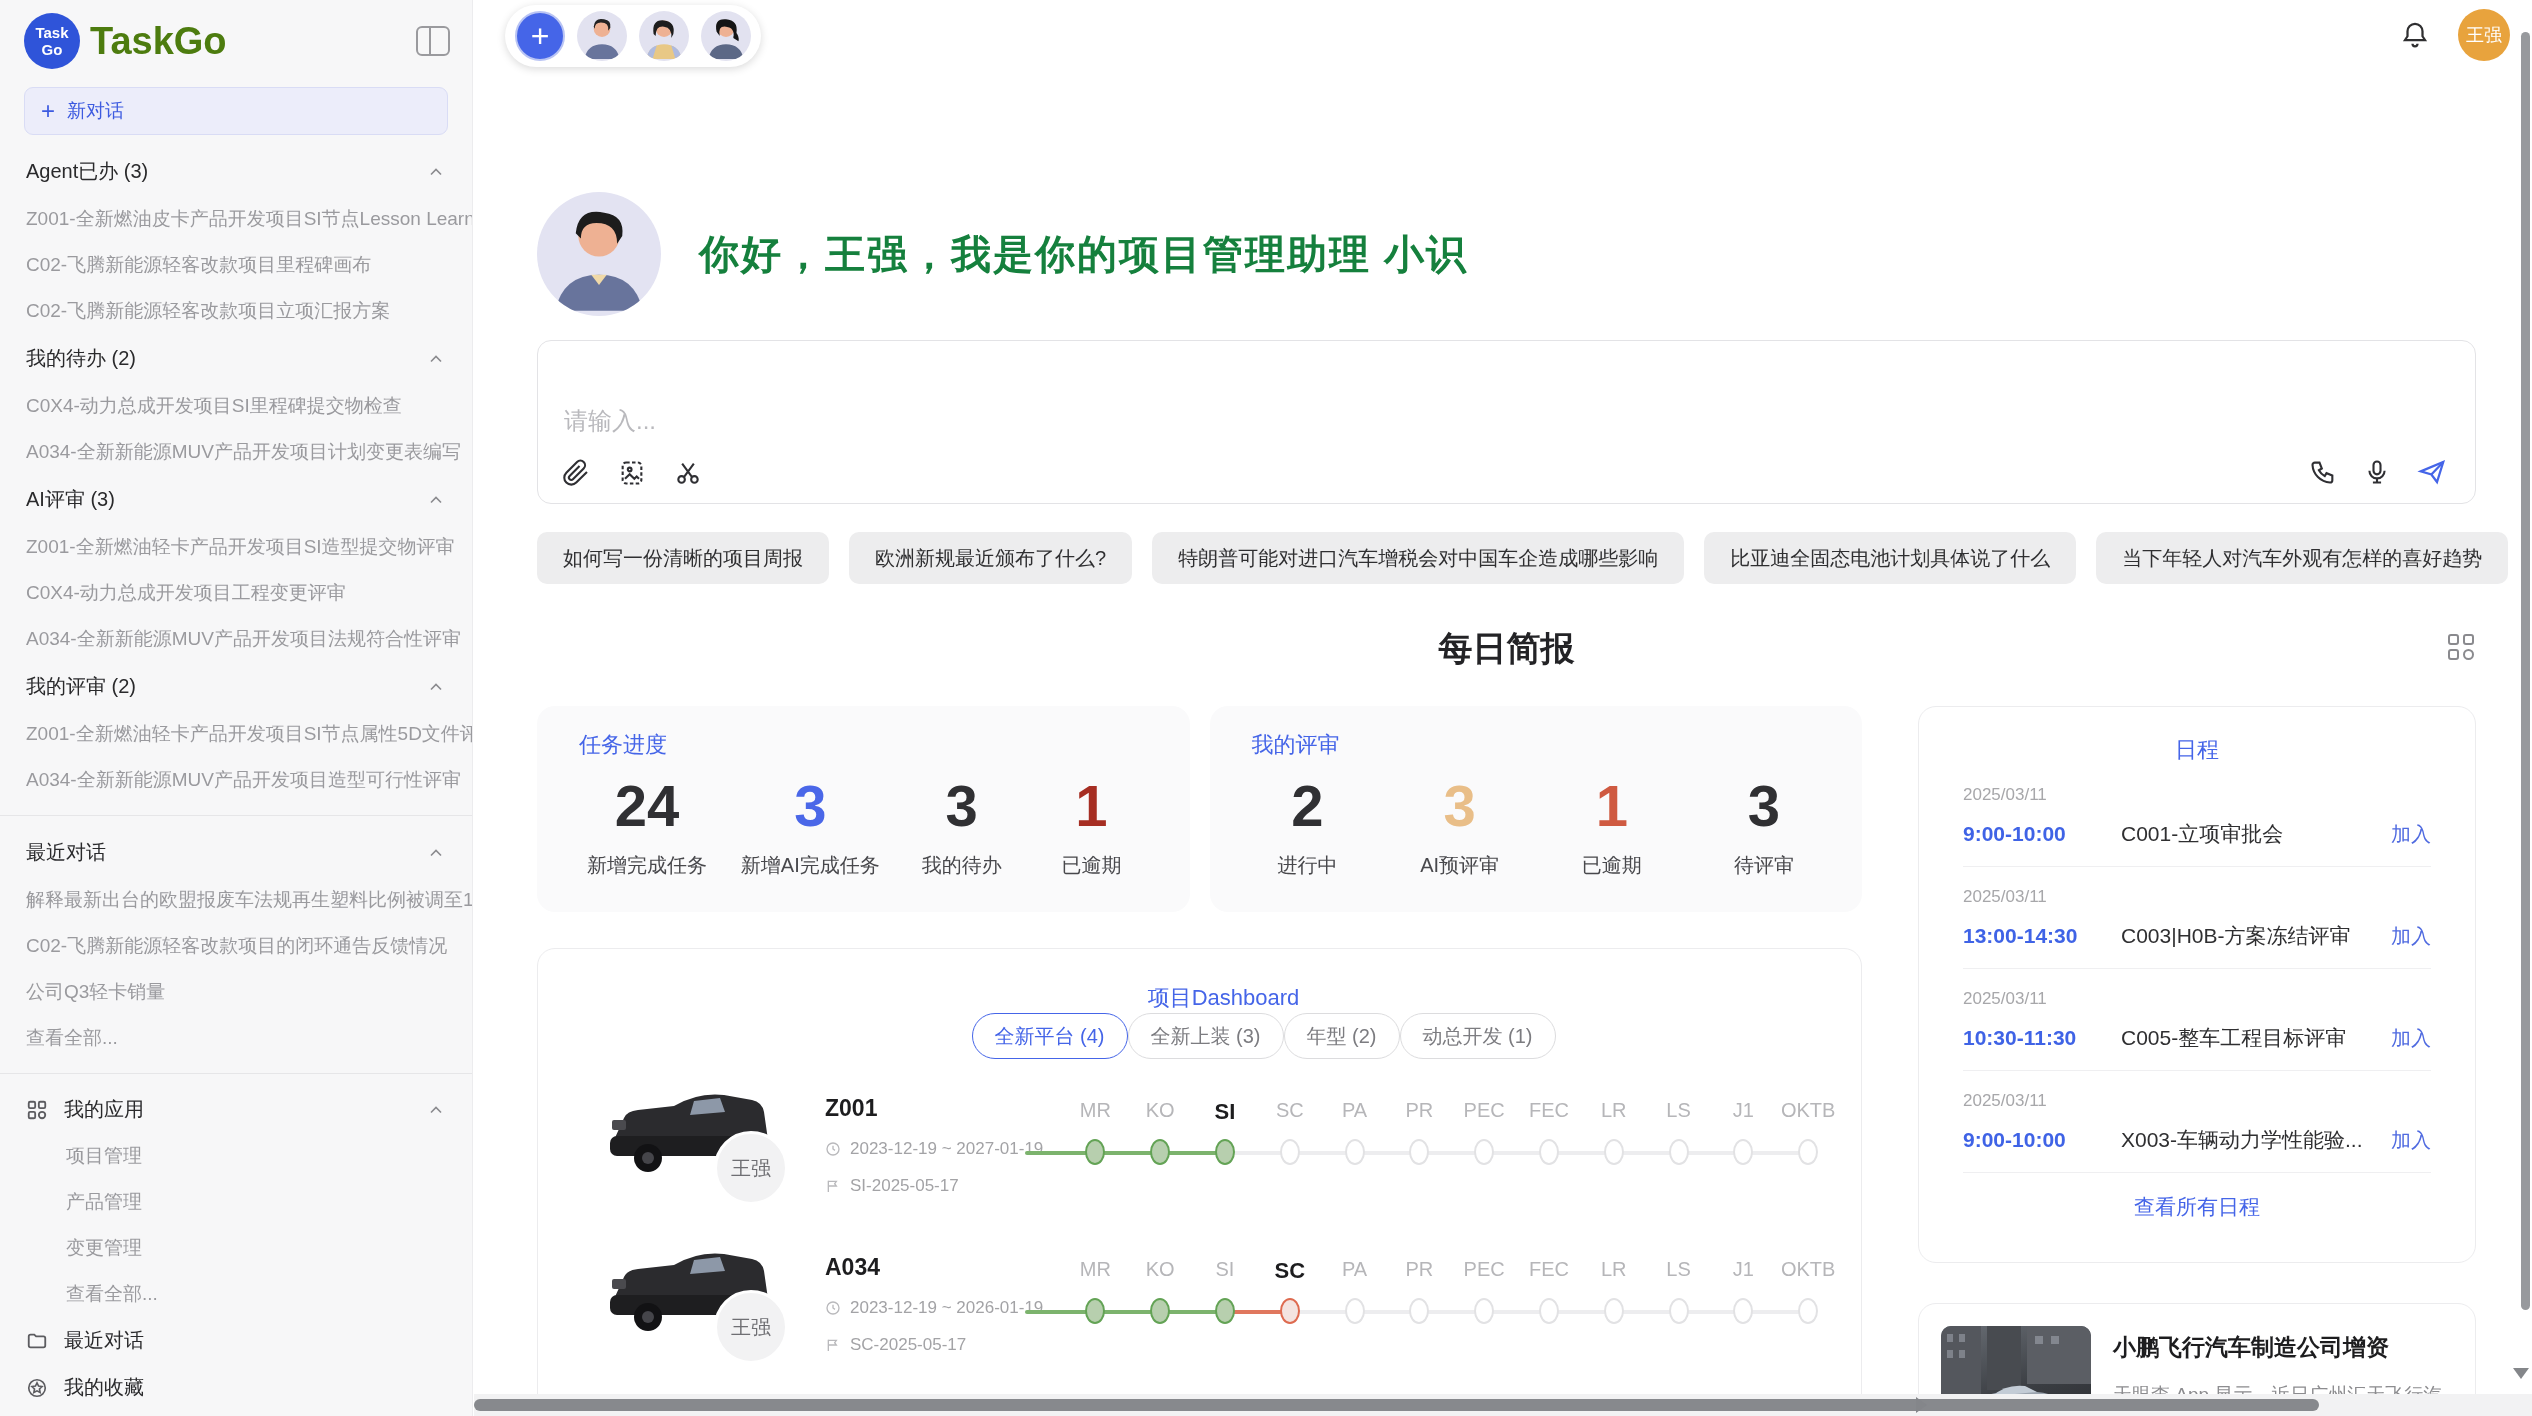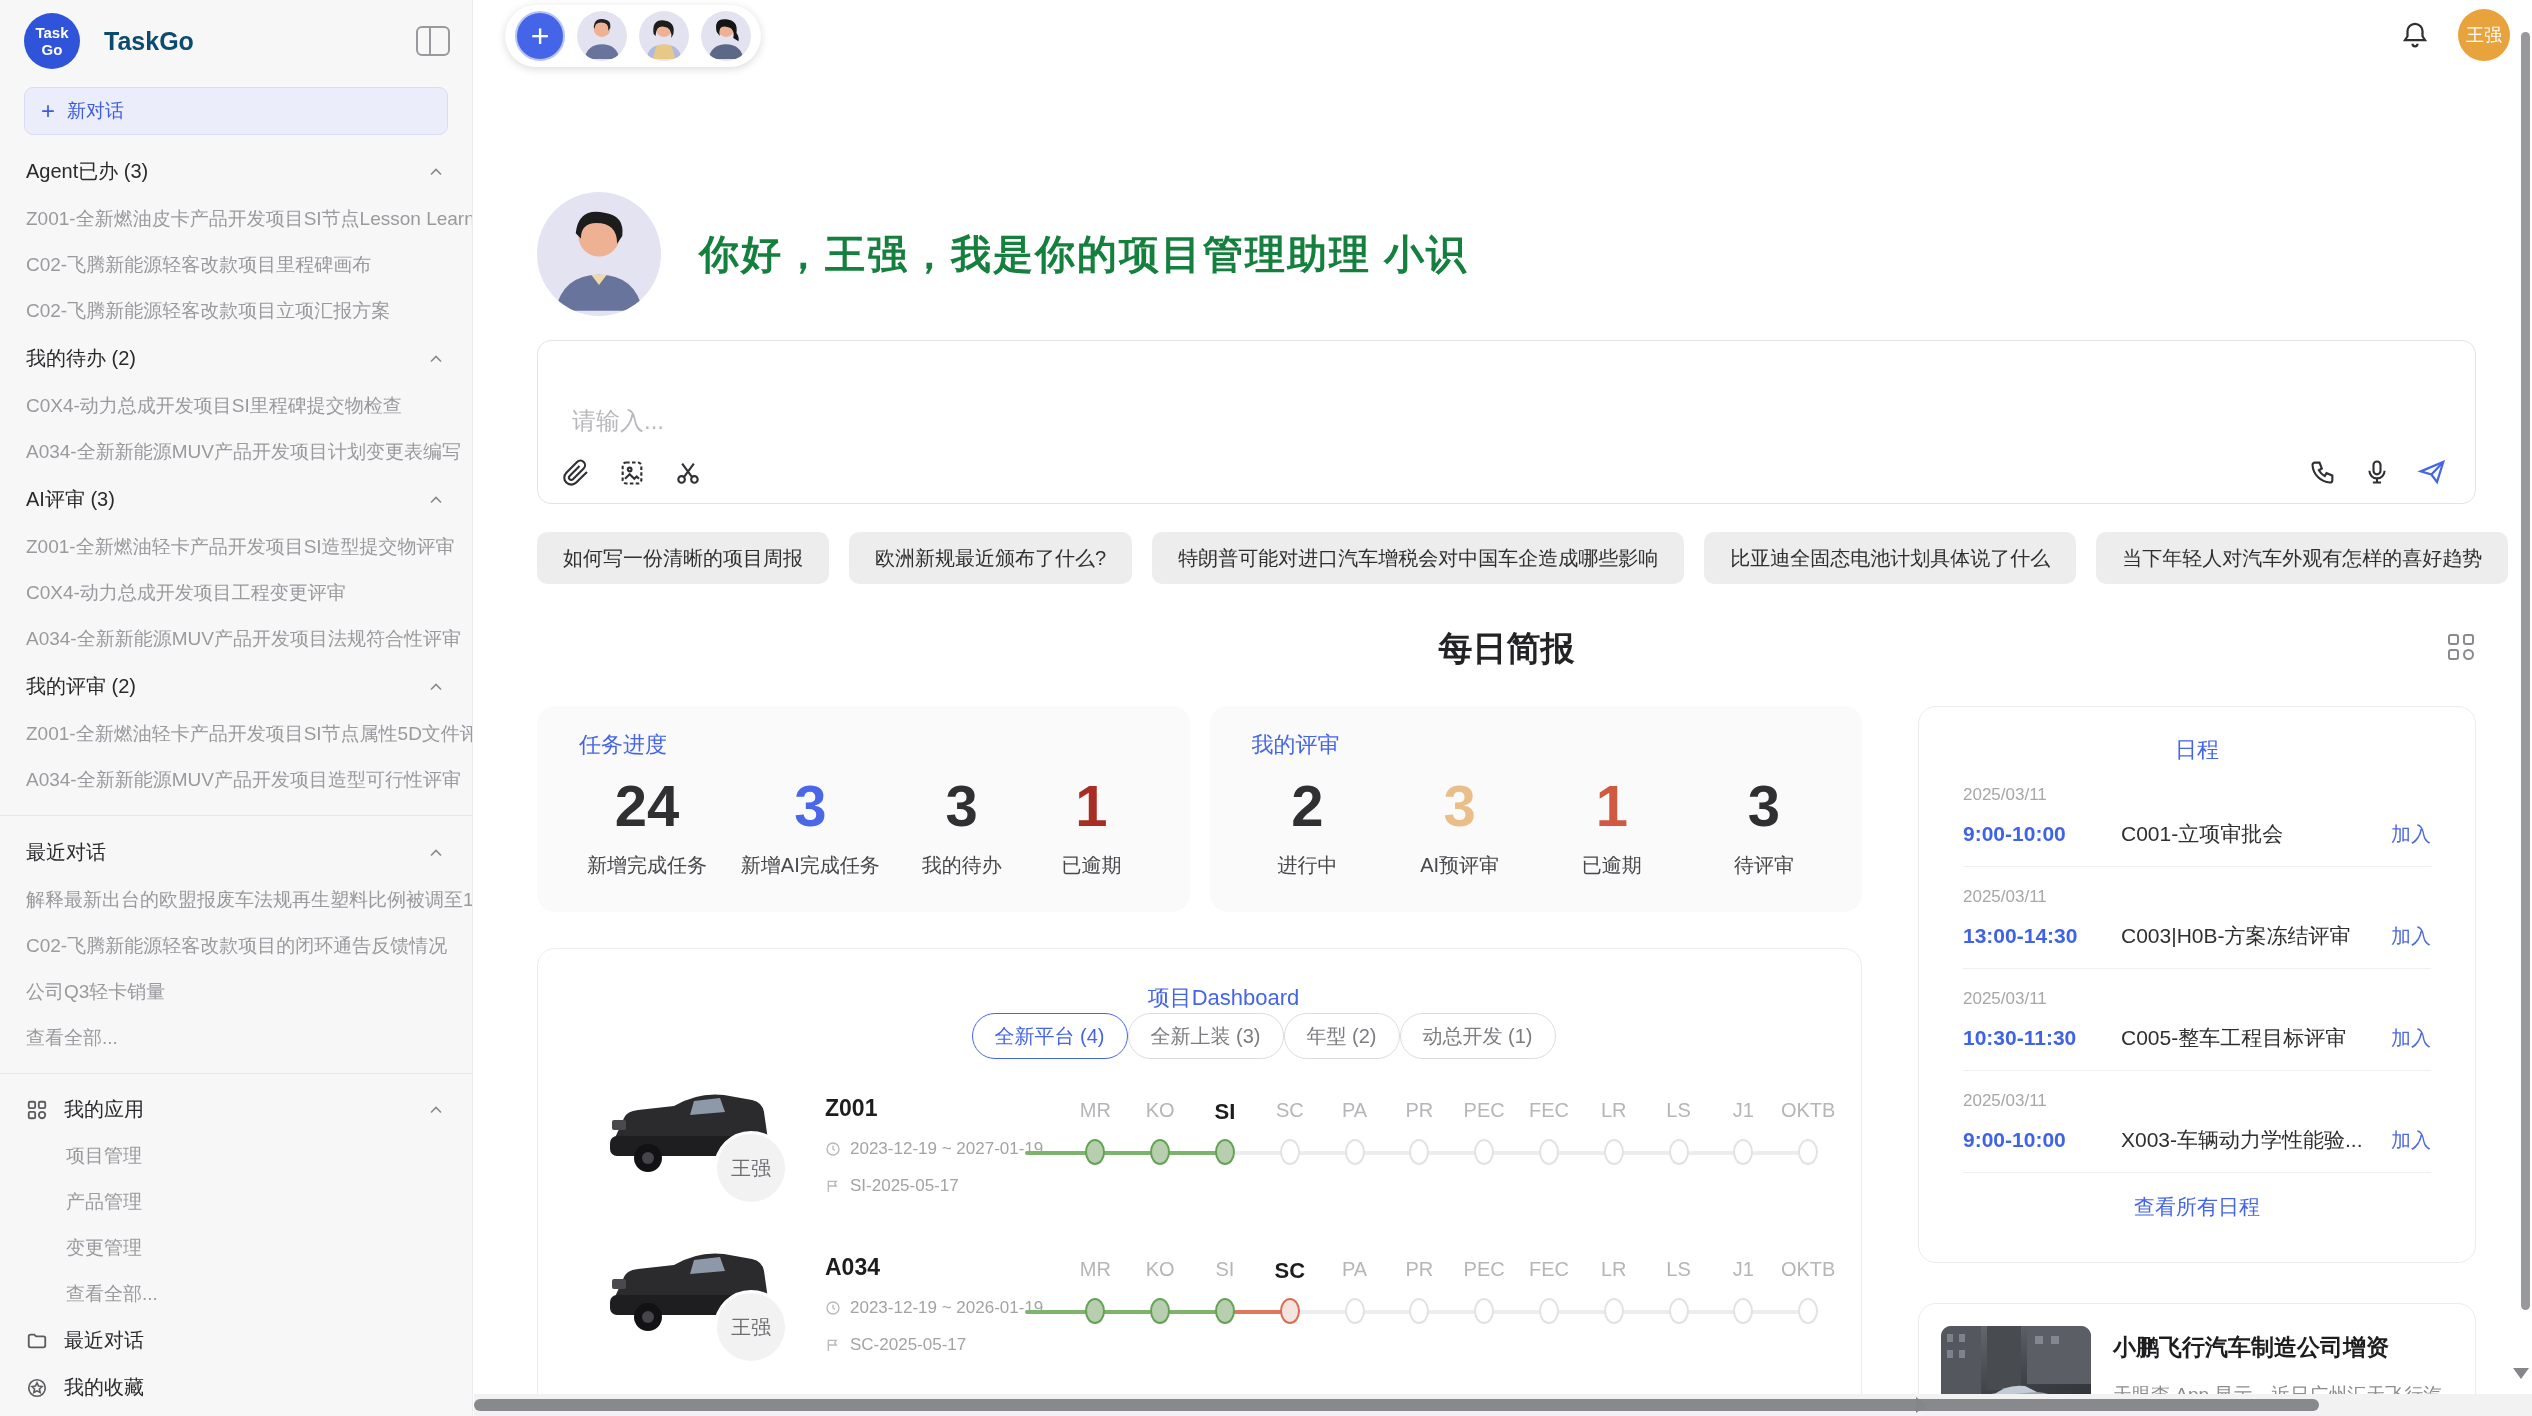--- a/index.html
+++ b/index.html
@@ -7,21 +7,21 @@
   .stage{position:relative;width:2532px;height:1416px;background:#fff;overflow:hidden;
          font-family:"Liberation Sans","DejaVu Sans",sans-serif;color:#2a2a2c;}
   svg{display:block;}
 
   
   .sidebar{position:absolute;left:0;top:0;width:473px;height:1416px;background:#f7f7f8;
            border-right:1px solid #ececee;display:flex;flex-direction:column;overflow:hidden;}
   .sb-head{display:flex;align-items:center;padding:13px 22px 10px 24px;flex:none;}
   .logo{width:56px;height:56px;border-radius:50%;background:#2f54d9;color:#fff;display:flex;
         flex-direction:column;align-items:center;justify-content:center;font-size:15px;line-height:17px;font-weight:700;flex:none;}
-  .sb-title{font-size:25px;font-weight:700;color:#0c4a6e;margin-left:24px;flex:1;}
+  .sb-title{font-size:38px;font-weight:700;color:#4d7c0f;margin-left:10px;flex:1;}
   .collapse-btn{width:34px;height:30px;border:2px solid #9a9a9e;border-radius:6px;position:relative;flex:none;cursor:pointer;}
   .collapse-btn::before{content:"";position:absolute;left:11px;top:0;bottom:0;width:2px;background:#9a9a9e;}
   .new-chat{margin:8px 24px 12px;height:48px;border-radius:9px;background:#ecedfa;border:1px solid #d9dcf5;
             color:#3d5be0;font-size:19px;display:flex;align-items:center;gap:12px;padding:0 16px;flex:none;cursor:pointer;}
   .new-chat .plus-glyph{font-size:24px;line-height:1;}
   .sb-scroll{flex:1;overflow:hidden;font-size:19px;padding-bottom:4px;}
   .sb-sec-title{display:flex;justify-content:space-between;align-items:center;padding:11px 26px;color:#2a2a2c;font-size:20px;}
   .sb-item{padding:10px 26px;color:#9a9a9e;white-space:nowrap;overflow:hidden;cursor:pointer;}
   .sb-divider{height:1px;background:#e6e6e8;margin:12px 0;}
   .sb-row{display:flex;align-items:center;gap:16px;padding:10px 26px;color:#2a2a2c;font-size:20px;cursor:pointer;}
@@ -40,21 +40,21 @@
   .user-badge{width:52px;height:52px;border-radius:50%;background:#e8a33d;color:#fff;font-size:18px;
               display:flex;align-items:center;justify-content:center;cursor:pointer;}
 
   
   .content{position:absolute;left:63px;right:56px;top:70px;}
   .greet{display:flex;align-items:center;gap:38px;margin-top:122px;}
   .g-avatar{width:124px;height:124px;border-radius:50%;background:#e3e3f2;overflow:hidden;flex:none;}
   .greet h1{font-size:40px;color:#15803d;font-weight:700;letter-spacing:2px;margin:0;}
 
   .composer{margin-top:24px;height:164px;border:1px solid #e3e3e6;border-radius:14px;position:relative;background:#fff;}
-  .composer .ph{position:absolute;left:34px;top:64px;color:#b9b9bd;font-size:24px;}
+  .composer .ph{position:absolute;left:26px;top:64px;color:#b9b9bd;font-size:24px;}
   .left-icons{position:absolute;left:24px;bottom:16px;display:flex;gap:28px;align-items:center;color:#2f2f33;}
   .right-icons{position:absolute;right:28px;bottom:16px;display:flex;gap:26px;align-items:center;color:#2f2f33;}
   .left-icons .icon,.right-icons .icon{cursor:pointer;}
 
   .chips{display:flex;justify-content:space-between;gap:20px;margin-top:28px;}
   .chip{height:52px;background:#ededee;border-radius:10px;display:flex;align-items:center;padding:0 26px;
         font-size:20px;color:#2f2f31;white-space:nowrap;cursor:pointer;}
 
   .brief-head{position:relative;margin-top:42px;height:44px;text-align:center;}
   .brief-head h2{font-size:34px;color:#232326;margin:0;font-weight:700;}

